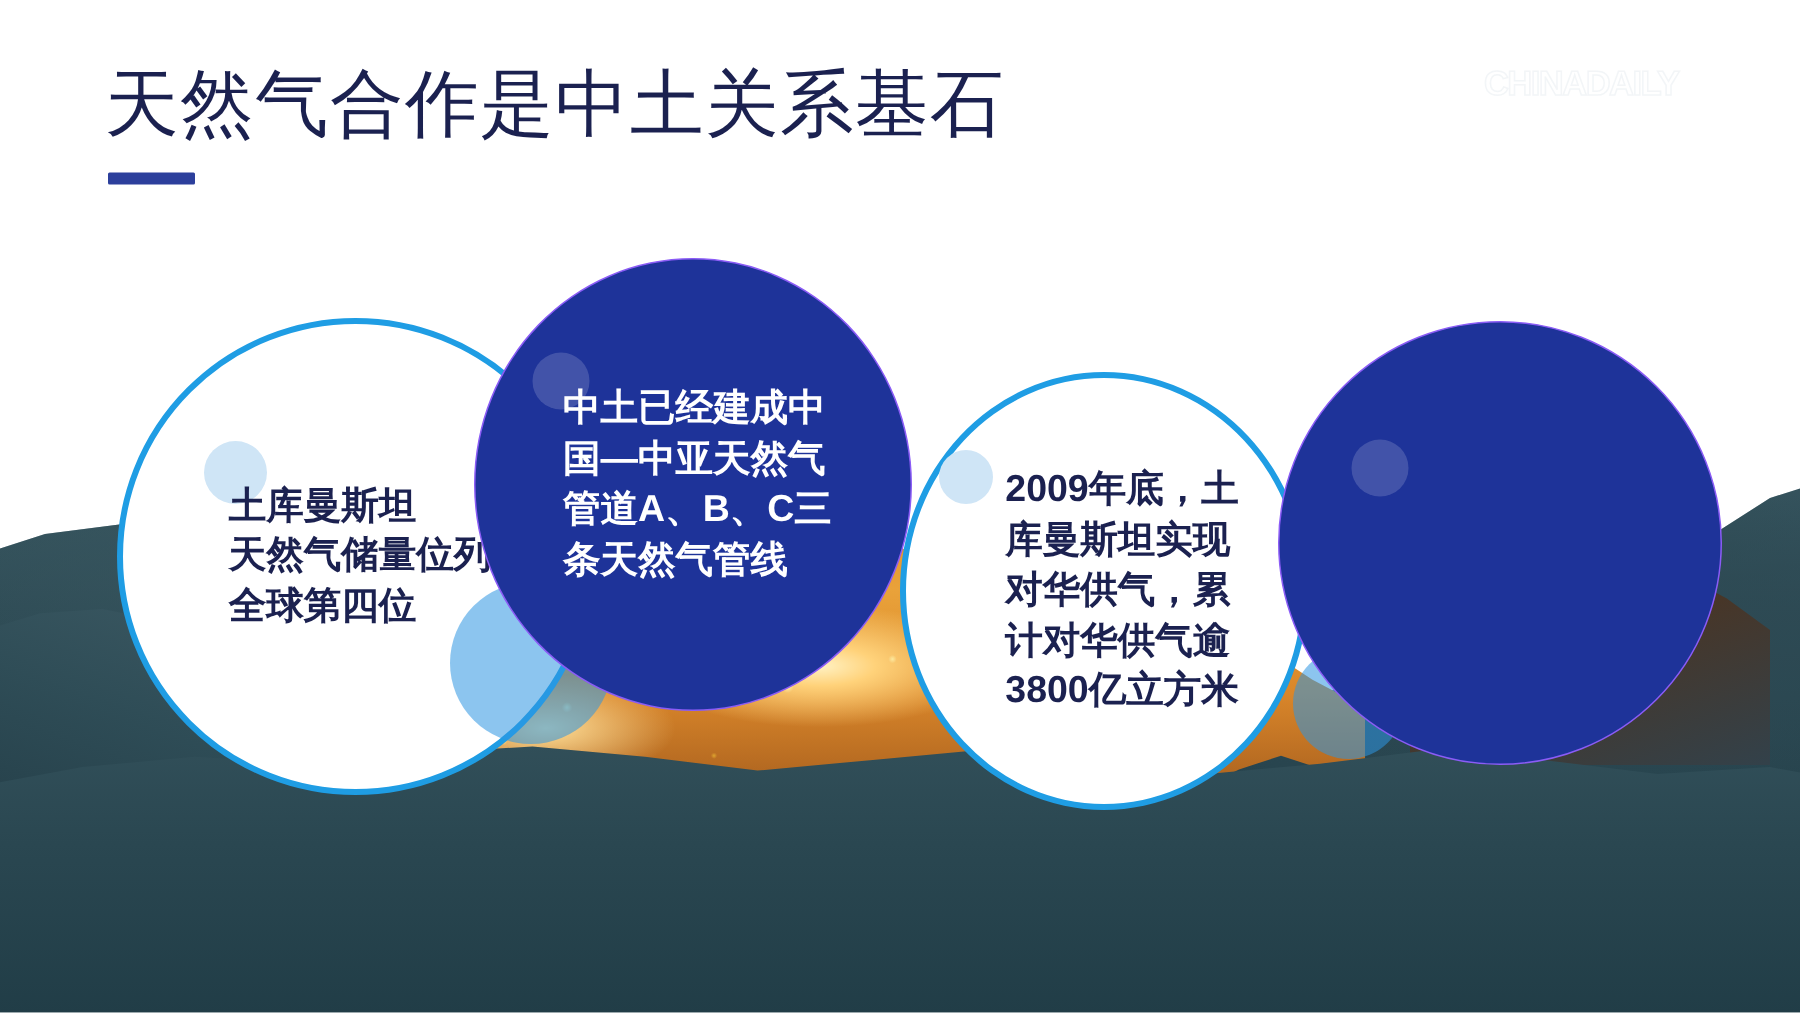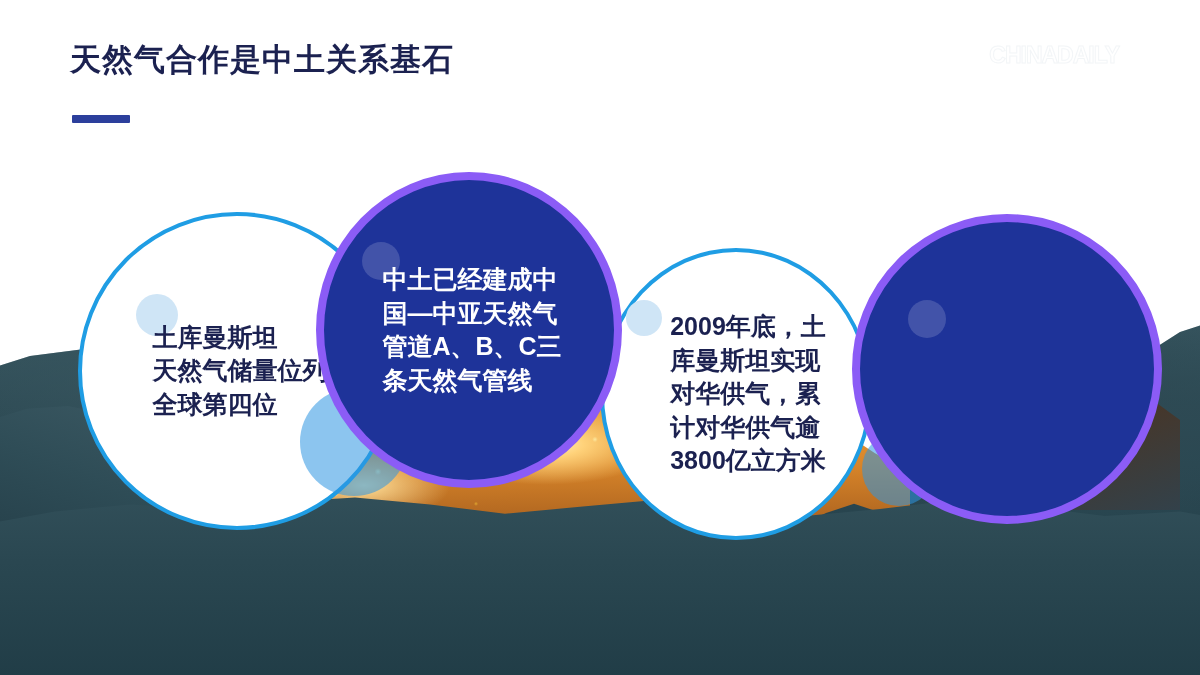--- a/index.html
+++ b/index.html
@@ -94,21 +94,21 @@
   .ground-front{
     position:absolute;left:-20px;top:470px;width:1250px;height:230px;
     background:linear-gradient(180deg,#34525c 0%,#2a4751 40%,#1f3b45 100%);
     clip-path: polygon(0% 24%, 6% 18%, 12% 15%, 18% 17%, 24% 14%, 30% 12%, 36% 15%, 42% 19%, 48% 16%, 54% 13%,
       60% 16%, 66% 20%, 72% 17%, 78% 13%, 84% 16%, 90% 20%, 96% 18%, 100% 22%, 100% 100%, 0% 100%);
   }
 
   
   .title{
     position:absolute;left:70px;top:42px;
-    font-size:31px;font-weight:bold;color:#1b2150;letter-spacing:1px;
+    font-size:49px;font-weight:normal;color:#1b2150;letter-spacing:1px;
     line-height:1.15;white-space:nowrap;
   }
   .title-rule{position:absolute;left:72px;top:115px;width:58px;height:8px;
     background:#2c3f9c;border-radius:1px;}
 
   .watermark{
     position:absolute;right:24px;top:42px;display:flex;align-items:flex-end;gap:2px;
     opacity:.55;pointer-events:none;
   }
   .wm-main{font-size:23px;font-weight:bold;color:rgba(255,255,255,.95);letter-spacing:-1px;
@@ -122,21 +122,21 @@
   .bubble .txt{
     position:relative;z-index:3;
     font-size:25px;font-weight:bold;line-height:1.34;text-align:left;white-space:pre-line;
   }
   .bubble .dot{
     position:absolute;z-index:1;border-radius:50%;
   }
   .b-light{background:#ffffff;border:4px solid #1f9de4;}
   .b-light .txt{color:#1b2150;}
   .b-light .dot{background:#cfe5f6;}
-  .b-solid{background:#1e3399;border:8px solid #8b5cf6;}
+  .b-solid{background:#1e3399;border:1px solid #8b5cf6;}
   .b-solid .txt{color:#ffffff;}
   .b-solid .dot{background:rgba(255,255,255,.16);}
 
   
   .lens{position:absolute;border-radius:50%;background:rgba(45,150,225,.55);z-index:2;}
 
   #b1{left:78px;top:212px;width:310px;height:310px;}
   #b1 .txt{margin-left:6px;}
   #b1 .dot{width:42px;height:42px;left:54px;top:78px;}
 

